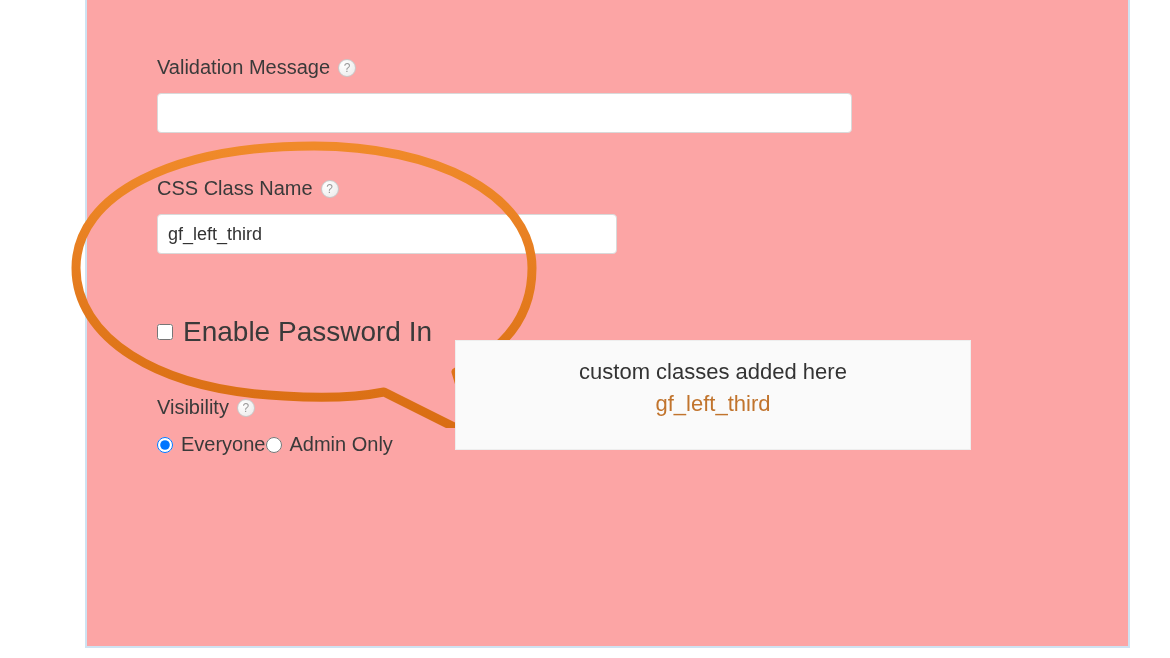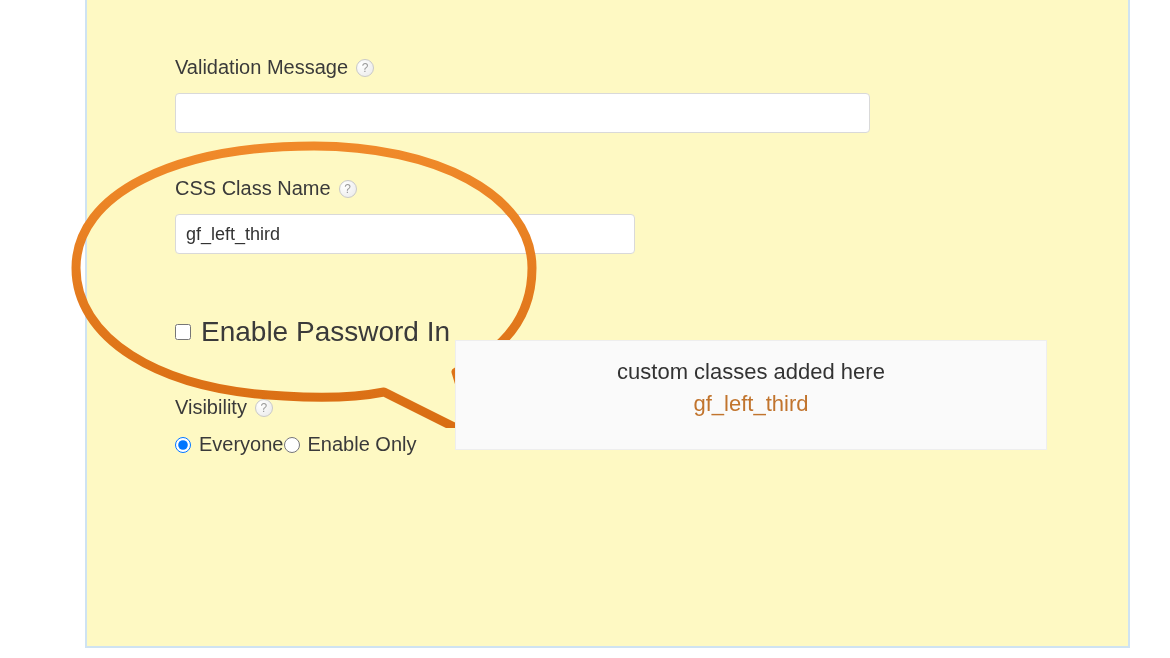--- a/index.html
+++ b/index.html
@@ -12,25 +12,25 @@
       height: 658px;
       position: relative;
       overflow: hidden;
     }
     .panel {
       position: absolute;
       left: 85px;
       top: 0;
       right: 40px;
       bottom: 10px;
-      background: #fef9c3;
+      background: #fca5a5;
       border-left: 2px solid #cfe3f2;
       border-right: 2px solid #cfe3f2;
       border-bottom: 2px solid #cfe3f2;
-      padding: 20px 40px 20px 88px;
+      padding: 20px 40px 20px 70px;
     }
     .field-row { margin-bottom: 36px; }
     .label-line {
       display: flex;
       align-items: center;
       gap: 8px;
       margin-bottom: 14px;
     }
     .label-text {
       font-size: 20px;
@@ -99,21 +99,21 @@
     
     .annotation-layer {
       position: absolute;
       left: 0; top: 0; right: 0; bottom: 0;
       pointer-events: none;
     }
     .annotation-callout {
       position: absolute;
       left: 455px;
       top: 340px;
-      width: 592px;
+      width: 516px;
       min-height: 110px;
       background: #fafafa;
       border: 1px solid #eee;
       padding: 18px 14px;
       text-align: center;
       font-size: 22px;
     }
     .annotation-callout .line2 {
       color: #c1742d;
       margin-top: 6px;
@@ -157,21 +157,21 @@
       <span class="label-text">Visibility</span>
       <span class="help-icon"></span>
     </div>
     <div class="radio-group">
       <label class="radio-opt">
         <input type="radio" name="visibility" checked="" style="">
         <span class="radio-label">Everyone</span>
       </label>
       <label class="radio-opt">
         <input type="radio" name="visibility" style="">
-        <span class="radio-label">Enable Only</span>
+        <span class="radio-label">Admin Only</span>
       </label>
     </div>
   </div>
 
 </div>
 
 <div class="annotation-layer">
   <svg class="annotation-circle" viewBox="0 0 500 290">
     <defs>
       <linearGradient id="og" x1="0" y1="0" x2="0" y2="1">

